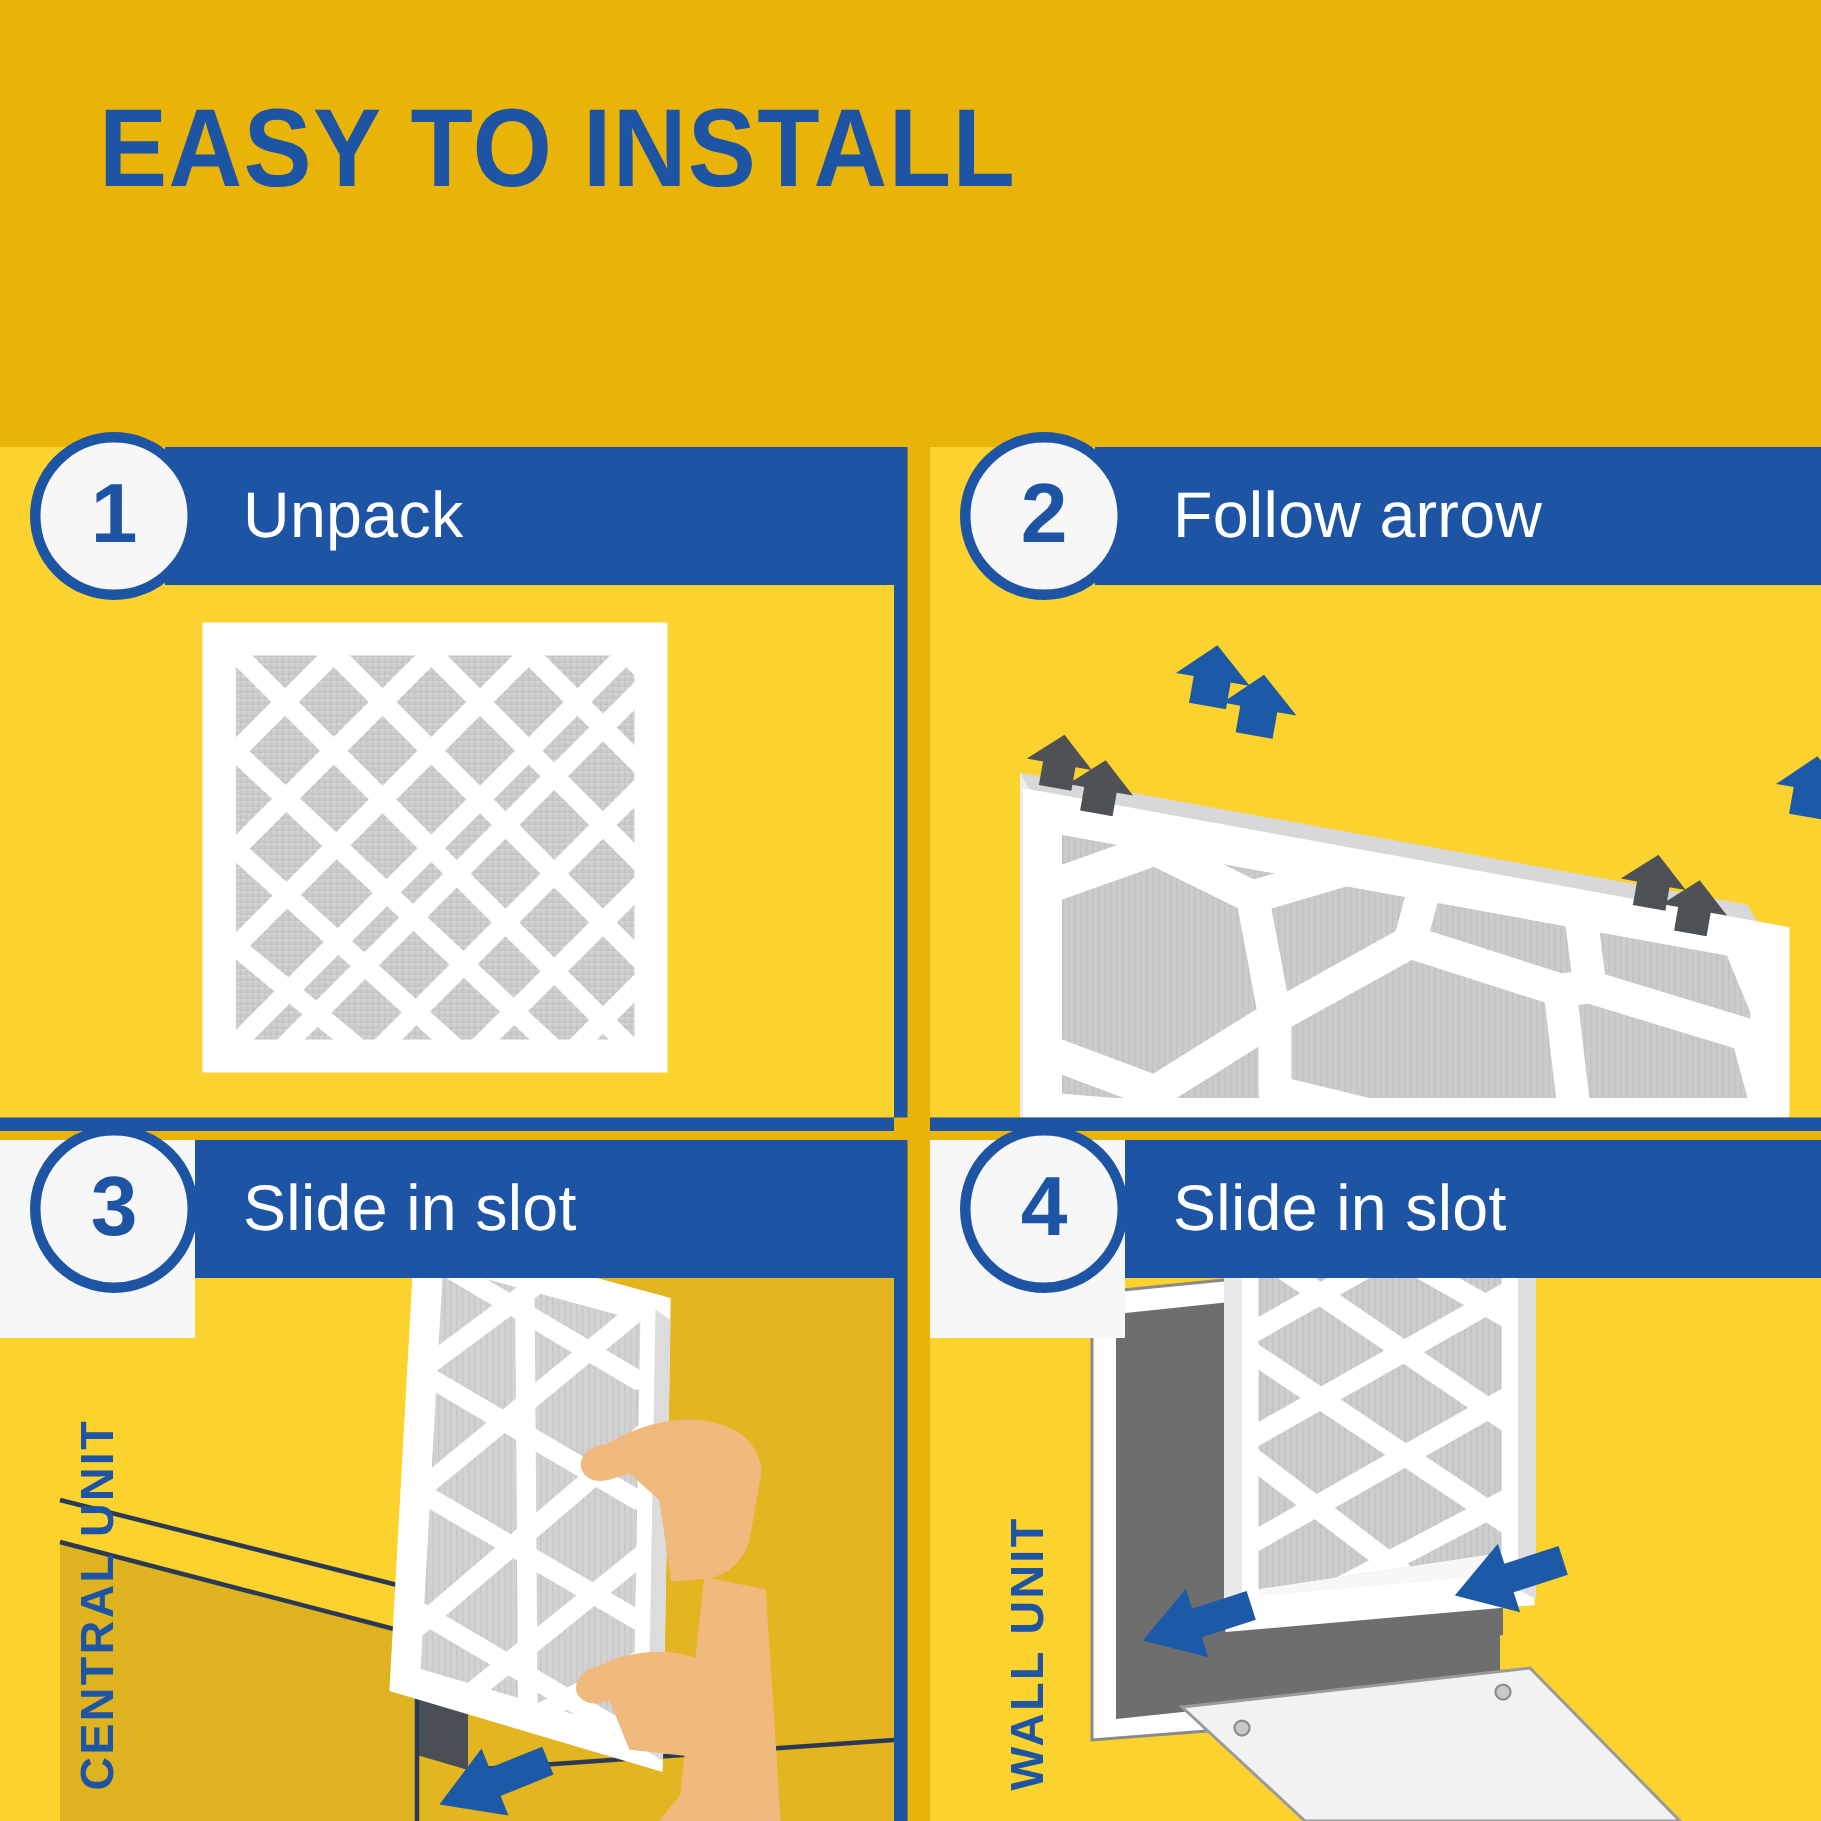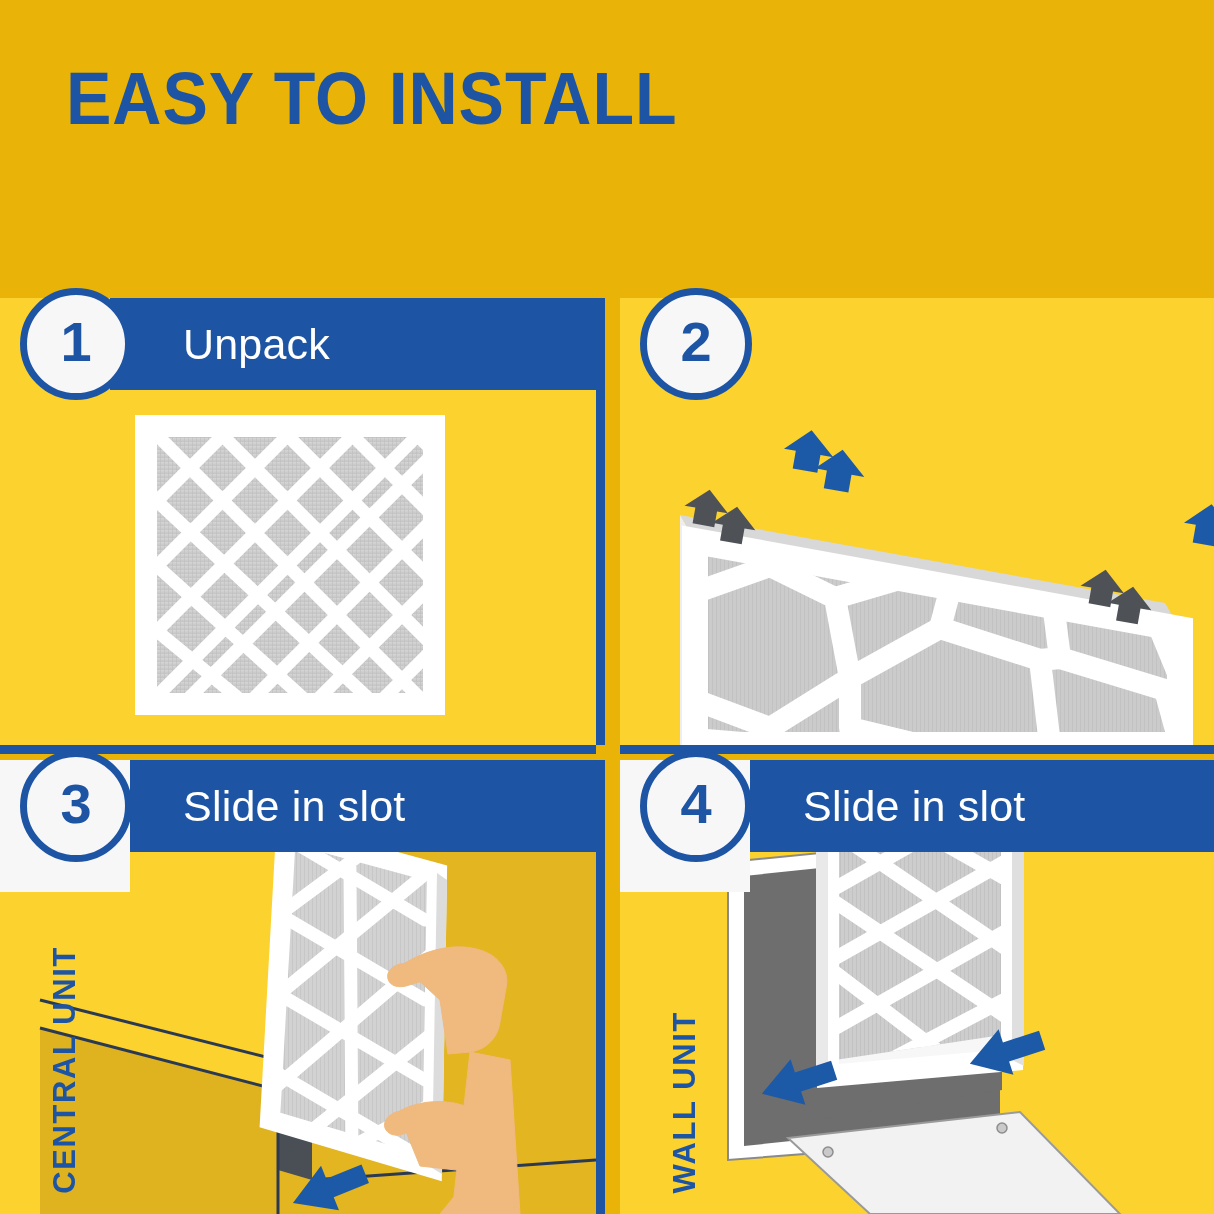--- a/index.html
+++ b/index.html
@@ -37,21 +37,21 @@
     background: #1d55a4;
     display: flex; align-items: center;
     z-index: 6;
   }
   #hdr-1 { left: 110px; top: 298px; width: 486px; }
   #hdr-2 { left: 730px; top: 298px; width: 484px; }
   #hdr-3 { left: 110px; top: 760px; width: 486px; }
   #hdr-4 { left: 730px; top: 760px; width: 484px; }
   .hdr-label {
     color: #ffffff; font-size: 43px; font-weight: 400;
-    margin-left: 73px; letter-spacing: 0.2px; white-space: nowrap;
+    margin-left: 52px; letter-spacing: 0.2px; white-space: nowrap;
   }
 
   
   .badge {
     position: absolute; width: 112px; height: 112px;
     border-radius: 50%;
     background: #f7f7f8;
     border: 7px solid #1d55a4;
     display: flex; align-items: center; justify-content: center;
     z-index: 8;
@@ -329,20 +329,23 @@
   </div>
 
   <div class="divider" id="div-v1"></div>
   <div class="divider" id="div-v2"></div>
   <div class="divider" id="div-h1"></div>
   <div class="divider" id="div-h2"></div>
 
   <div class="hdr" id="hdr-1">
     <span class="hdr-label">Unpack</span>
   </div>
+  <div class="hdr" id="hdr-2">
+    <span class="hdr-label">Follow arrow</span>
+  </div>
   <div class="hdr" id="hdr-3">
     <span class="hdr-label">Slide in slot</span>
   </div>
   <div class="hdr" id="hdr-4">
     <span class="hdr-label">Slide in slot</span>
   </div>
 
   <div class="badge-bg" id="badge-bg-3"></div>
   <div class="badge-bg" id="badge-bg-4"></div>
 

